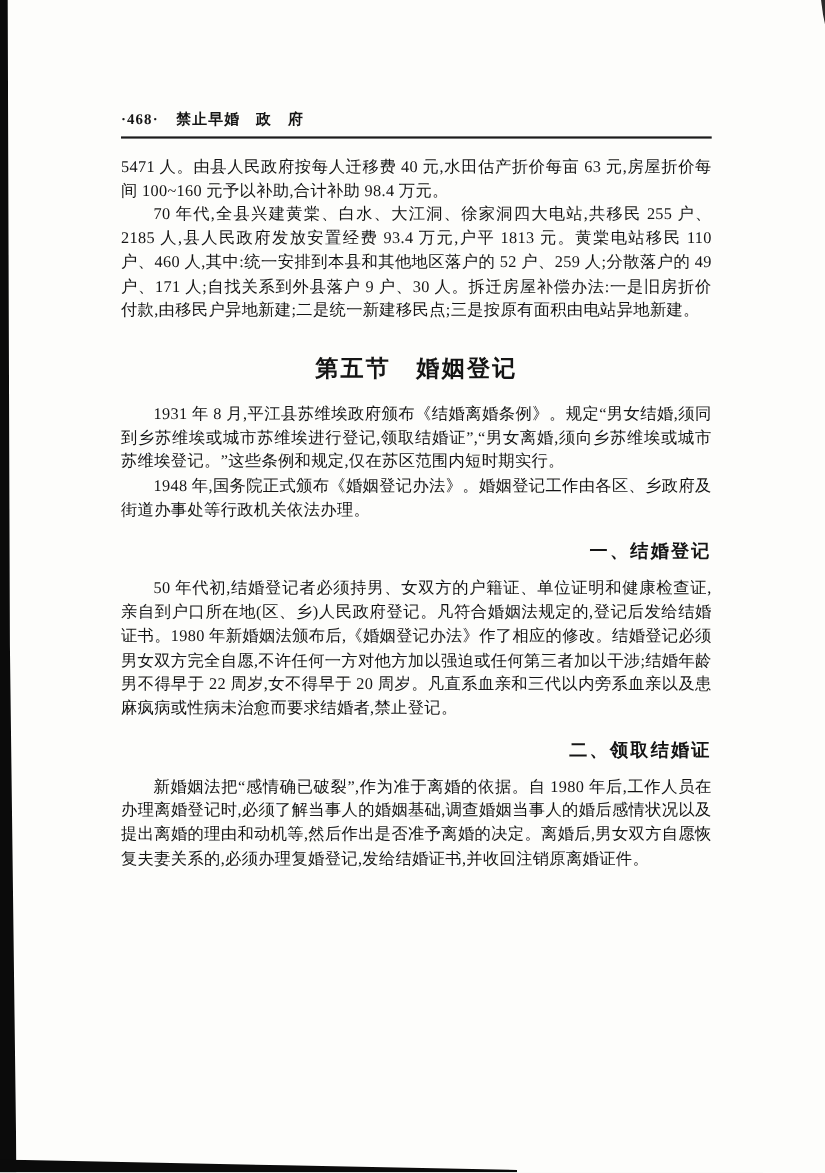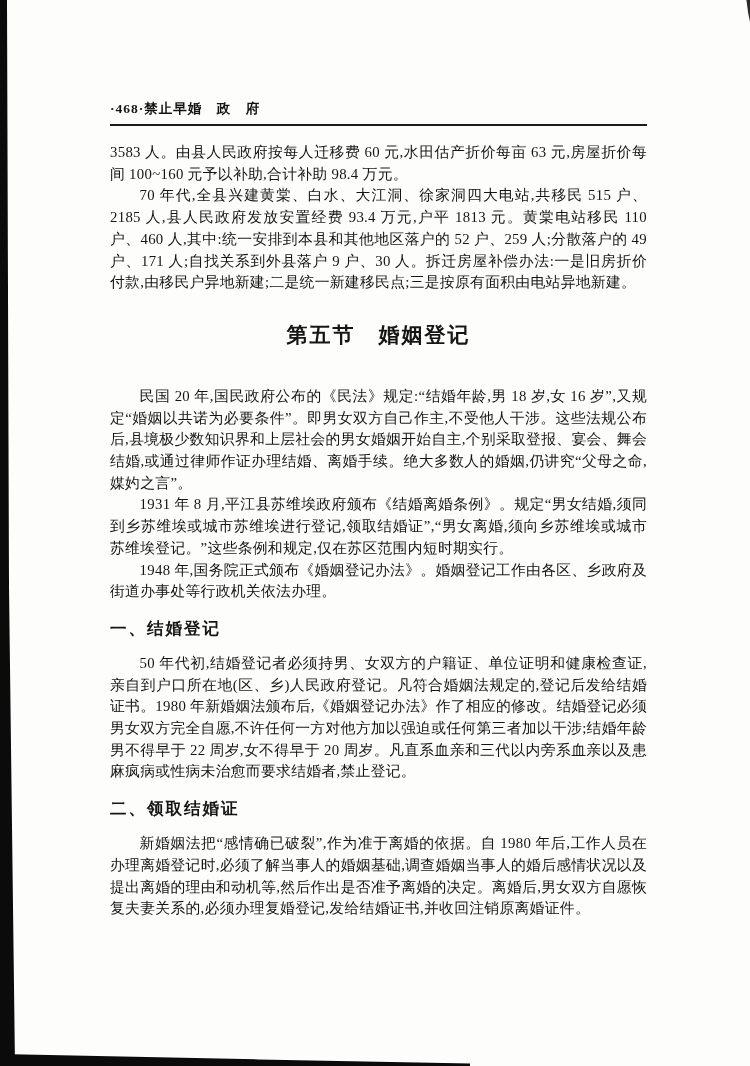--- a/index.html
+++ b/index.html
@@ -31,59 +31,58 @@
     clip-path: polygon(40% 0, 100% 0, 100% 100%, 70% 60%);
   }
   .content {
     position: absolute; left: 110px; top: 100px; width: 537px;
     color: #151515;
   }
   .header-row {
     display: flex; align-items: baseline;
     font-weight: bold; font-size: 13.5px; letter-spacing: 1px;
   }
-  .header-row .page-num { }
+  .header-row .page-num { margin-right: 16px; }
   .header-rule {
     border: none; border-top: 2px solid #1b1b1b;
     margin: 6px 0 16px 0;
   }
   p.para {
     margin: 0; font-size: 14.8px; line-height: 21.7px;
     text-align: justify; text-justify: inter-ideograph;
     text-indent: 2em; letter-spacing: 0.3px;
   }
   p.para.no-indent { text-indent: 0; }
   h2.section-title {
     font-size: 21px; font-weight: bold; text-align: center;
-    margin: 27px 0 37px 0; letter-spacing: 2px;
+    margin: 27px 0 18px 0; letter-spacing: 2px;
   }
   h3.sub-title {
-    font-size: 16.5px; font-weight: bold; text-align: left;
+    font-size: 16.5px; font-weight: bold; text-align: right;
     margin: 15px 0 13px 0; letter-spacing: 2px;
   }
 </style>
 </head>
 <body>
 
 <div class="page">
 
   <div class="content">
 
     <div class="header-row">
       <span class="page-num">·468·</span>
       <span class="book-section">禁止早婚　政　府</span>
     </div>
     <hr class="header-rule">
 
-    <p class="para no-indent">3583 人。由县人民政府按每人迁移费 60 元,水田估产折价每亩 63 元,房屋折价每间 100~160 元予以补助,合计补助 98.4 万元。</p>
-    <p class="para">70 年代,全县兴建黄棠、白水、大江洞、徐家洞四大电站,共移民 515 户、2185 人,县人民政府发放安置经费 93.4 万元,户平 1813 元。黄棠电站移民 110 户、460 人,其中:统一安排到本县和其他地区落户的 52 户、259 人;分散落户的 49 户、171 人;自找关系到外县落户 9 户、30 人。拆迁房屋补偿办法:一是旧房折价付款,由移民户异地新建;二是统一新建移民点;三是按原有面积由电站异地新建。</p>
+    <p class="para no-indent">5471 人。由县人民政府按每人迁移费 40 元,水田估产折价每亩 63 元,房屋折价每间 100~160 元予以补助,合计补助 98.4 万元。</p>
+    <p class="para">70 年代,全县兴建黄棠、白水、大江洞、徐家洞四大电站,共移民 255 户、2185 人,县人民政府发放安置经费 93.4 万元,户平 1813 元。黄棠电站移民 110 户、460 人,其中:统一安排到本县和其他地区落户的 52 户、259 人;分散落户的 49 户、171 人;自找关系到外县落户 9 户、30 人。拆迁房屋补偿办法:一是旧房折价付款,由移民户异地新建;二是统一新建移民点;三是按原有面积由电站异地新建。</p>
 
     <h2 class="section-title">第五节　婚姻登记</h2>
 
-    <p class="para">民国 20 年,国民政府公布的《民法》规定:“结婚年龄,男 18 岁,女 16 岁”,又规定“婚姻以共诺为必要条件”。即男女双方自己作主,不受他人干涉。这些法规公布后,县境极少数知识界和上层社会的男女婚姻开始自主,个别采取登报、宴会、舞会结婚,或通过律师作证办理结婚、离婚手续。绝大多数人的婚姻,仍讲究“父母之命,媒妁之言”。</p>
     <p class="para">1931 年 8 月,平江县苏维埃政府颁布《结婚离婚条例》。规定“男女结婚,须同到乡苏维埃或城市苏维埃进行登记,领取结婚证”,“男女离婚,须向乡苏维埃或城市苏维埃登记。”这些条例和规定,仅在苏区范围内短时期实行。</p>
     <p class="para">1948 年,国务院正式颁布《婚姻登记办法》。婚姻登记工作由各区、乡政府及街道办事处等行政机关依法办理。</p>
 
     <h3 class="sub-title">一、结婚登记</h3>
     <p class="para">50 年代初,结婚登记者必须持男、女双方的户籍证、单位证明和健康检查证,亲自到户口所在地(区、乡)人民政府登记。凡符合婚姻法规定的,登记后发给结婚证书。1980 年新婚姻法颁布后,《婚姻登记办法》作了相应的修改。结婚登记必须男女双方完全自愿,不许任何一方对他方加以强迫或任何第三者加以干涉;结婚年龄男不得早于 22 周岁,女不得早于 20 周岁。凡直系血亲和三代以内旁系血亲以及患麻疯病或性病未治愈而要求结婚者,禁止登记。</p>
 
     <h3 class="sub-title">二、领取结婚证</h3>
     <p class="para">新婚姻法把“感情确已破裂”,作为准于离婚的依据。自 1980 年后,工作人员在办理离婚登记时,必须了解当事人的婚姻基础,调查婚姻当事人的婚后感情状况以及提出离婚的理由和动机等,然后作出是否准予离婚的决定。离婚后,男女双方自愿恢复夫妻关系的,必须办理复婚登记,发给结婚证书,并收回注销原离婚证件。</p>
 
   </div>

